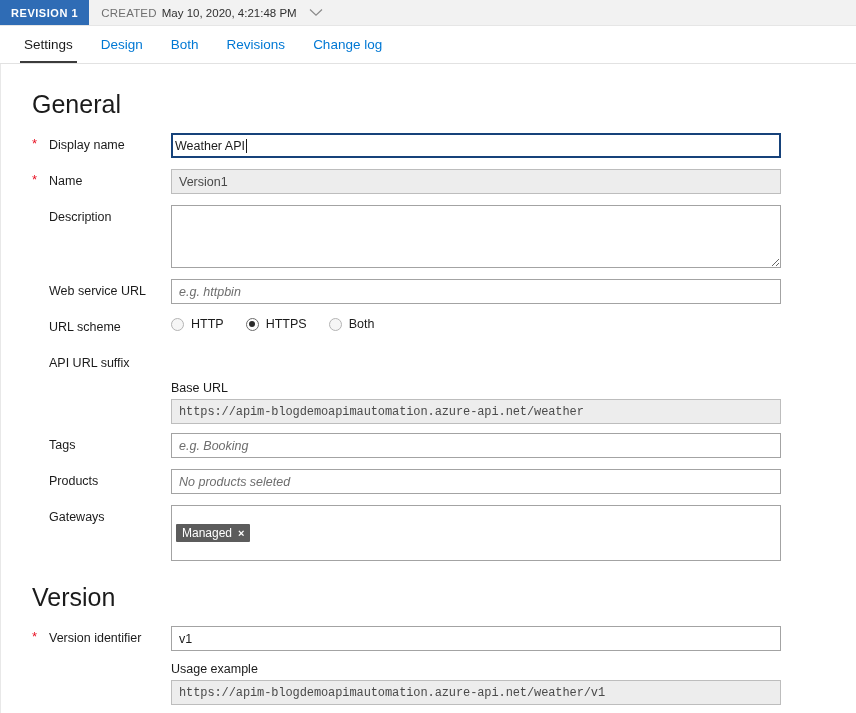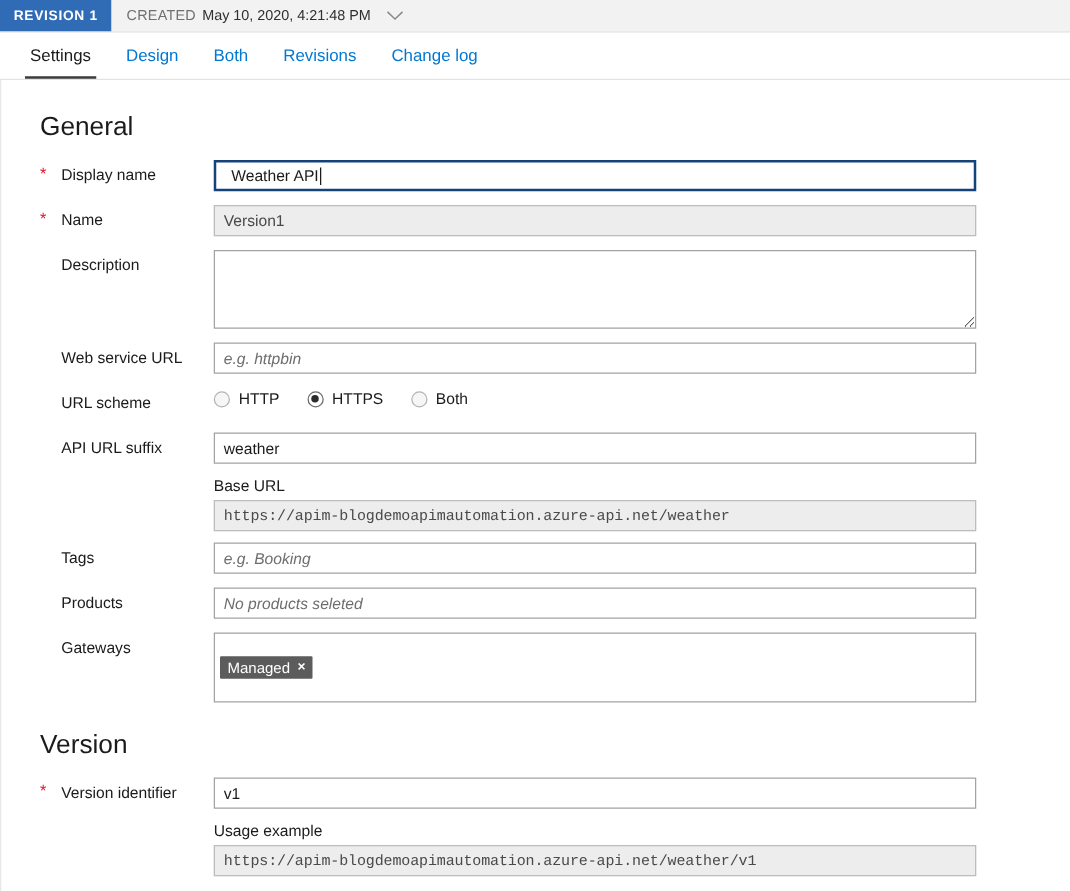--- a/index.html
+++ b/index.html
@@ -79,21 +79,21 @@
 
   
   .content {
     padding: 16px 0 0 0;
     position: relative;
     height: calc(713px - 26px - 38px);
     border-left: 1px solid #e8e8e8;
     overflow: hidden;
   }
   .section-title {
-    font-size: 21px;
+    font-size: 25px;
     font-weight: normal;
     color: #1b1b1b;
     margin: 10px 0 14px 31px;
   }
   .section-title.version { margin-top: 22px; }
 
   .row {
     display: flex;
     align-items: flex-start;
     margin: 0 0 11px 0;
@@ -284,21 +284,21 @@
 <div class="content">
 
   <div class="section-title">General</div>
 
   <div class="row">
     <div class="label-cell">
       <span class="req">*</span>
       <span class="label-txt">Display name</span>
     </div>
     <div class="field-cell">
-      <div class="fake-input focused" style="border:2px solid #16427a;padding:0 12px;">
+      <div class="fake-input focused" style="border:2px solid #16427a;padding:0 2px;">
         <span class="val-with-caret">
           <span>Weather API</span>
           <span class="caret"></span>
         </span>
       </div>
     </div>
   </div>
 
   <div class="row">
     <div class="label-cell">
@@ -347,23 +347,20 @@
           <span>Both</span>
         </div>
       </div>
     </div>
   </div>
 
   <div class="row">
     <div class="label-cell">
       <span class="label-txt">API URL suffix</span>
     </div>
-    <div class="field-cell">
-      <div class="fake-input">weather</div>
-    </div>
   </div>
 
   <div class="sub-row">
     <div class="sub-spacer"></div>
     <div class="sub-field">
       <div class="sub-label">Base URL</div>
       <div class="mono-input">https://apim-blogdemoapimautomation.azure-api.net/weather</div>
     </div>
   </div>
 

